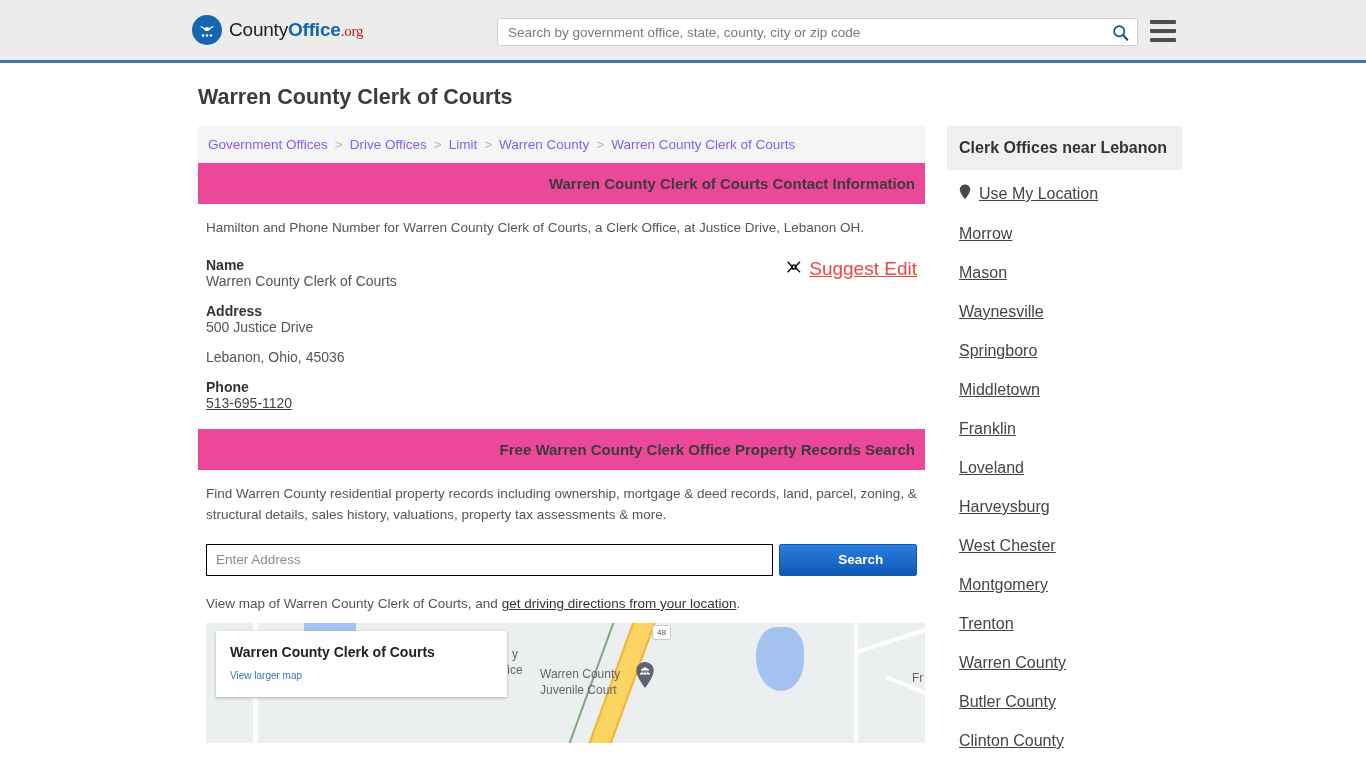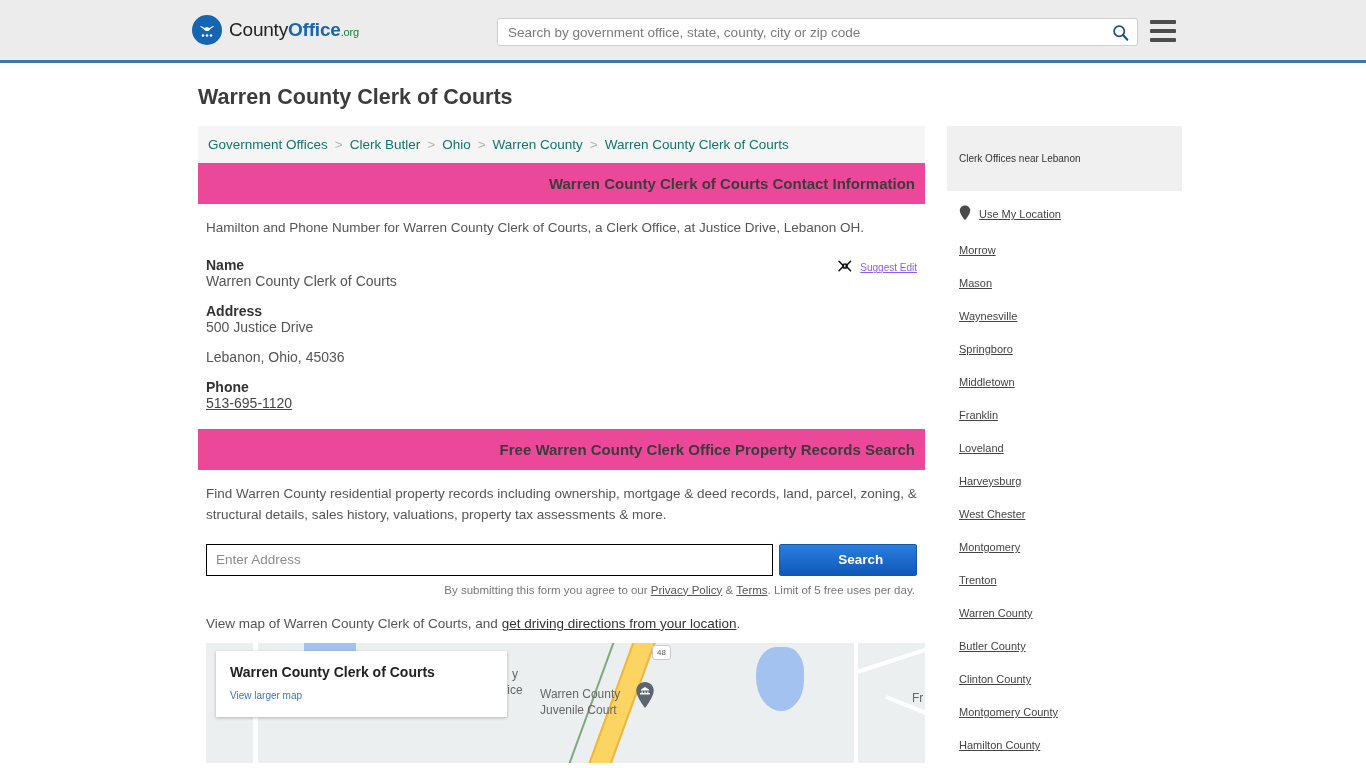--- a/index.html
+++ b/index.html
@@ -39,21 +39,21 @@
     justify-content: center;
   }
   .logo-mark svg { display: block; }
   .logo-text {
     font-size: 19px;
     letter-spacing: -0.2px;
     white-space: nowrap;
   }
   .logo-text .t-county { color: #222; }
   .logo-text .t-office { color: #1565b0; font-weight: bold; }
-  .logo-text .t-org { color: #15803d; font-size: 11px; }
+  .logo-text .t-org { color: #b91c1c; font-size: 15px; font-family: Liberation Serif, serif; }
 
   .search-wrap {
     position: absolute;
     left: 497px;
     top: 18px;
     width: 641px;
     height: 28px;
     background: #fff;
     border: 1px solid #cfcfcf;
     border-radius: 3px;
@@ -125,21 +125,21 @@
     background: #f5f5f5;
     padding: 11px 10px;
     font-size: 13.5px;
     color: #5c5c5c;
     display: flex;
     flex-wrap: wrap;
     align-items: center;
     gap: 0;
   }
   .breadcrumb a {
-    color: #0f766e;
+    color: #8b5cf6;
     text-decoration: none;
     cursor: pointer;
   }
   .breadcrumb .sep { color: #b4b4b4; padding: 0 7px; }
 
   
   .popularity {
     display: flex;
     align-items: center;
     padding: 13px 2px 13px 8px;
@@ -194,22 +194,22 @@
   .suggest-edit {
     position: absolute;
     right: 0;
     top: 1px;
     display: flex;
     align-items: center;
     gap: 7px;
     cursor: pointer;
   }
   .suggest-edit .se-label {
-    font-size: 10px;
-    color: #8b5cf6;
+    font-size: 19px;
+    color: #ef4444;
     text-decoration: underline;
   }
 
   
   .prop-form {
     display: flex;
     margin-top: 8px;
   }
   .addr-input {
     width: 576px;
@@ -305,32 +305,32 @@
     color: #555;
     display: flex;
     align-items: center;
     justify-content: center;
     z-index: 4;
   }
 
   
   .side-head {
     background: #f0f0f0;
-    padding: 27px 12px;
-    font-size: 10px;
-    font-weight: normal;
+    padding: 13px 12px;
+    font-size: 16px;
+    font-weight: bold;
     color: #333;
   }
   .side-list { padding: 14px 12px 0 12px; }
   .side-item {
     display: flex;
     align-items: center;
     gap: 8px;
     margin-bottom: 21px;
-    font-size: 11px;
+    font-size: 16px;
   }
   .side-item a {
     color: #444;
     text-decoration: underline;
     cursor: pointer;
   }
 </style>
 </head>
 <body>
 
@@ -369,23 +369,23 @@
 <div class="page">
   <h1 class="page-title">Warren County Clerk of Courts</h1>
 
   <div class="content">
 
     <div class="main-col">
 
       <div class="breadcrumb">
         <a>Government Offices</a>
         <span class="sep">&gt;</span>
-        <a>Clerk Butler</a>
+        <a>Drive Offices</a>
         <span class="sep">&gt;</span>
-        <a>Ohio</a>
+        <a>Limit</a>
         <span class="sep">&gt;</span>
         <a>Warren County</a>
         <span class="sep">&gt;</span>
         <a>Warren County Clerk of Courts</a>
       </div>
 
 
       <div class="sect-head">Warren County Clerk of Courts Contact Information</div>
       <div class="sect-body">
         <p class="sect-desc">Hamilton and Phone Number for Warren County Clerk of Courts, a Clerk Office, at Justice Drive, Lebanon OH.</p>
@@ -420,23 +420,20 @@
         </div>
       </div>
 
       <div class="sect-head">Free Warren County Clerk Office Property Records Search</div>
       <div class="sect-body">
         <p class="sect-desc">Find Warren County residential property records including ownership, mortgage &amp; deed records, land, parcel, zoning, &amp; structural details, sales history, valuations, property tax assessments &amp; more.</p>
         <div class="prop-form">
           <input class="addr-input" type="text" placeholder="Enter Address" style="">
           <button class="prop-submit">Search</button>
         </div>
-        <div class="prop-legal">
-          <span>By submitting this form you agree to our </span><a>Privacy Policy</a><span> &amp; </span><a>Terms</a><span>. Limit of 5 free uses per day.</span>
-        </div>
       </div>
 
       <div class="sect-body">
         <p class="sect-desc" style="margin-bottom:6px">
           <span>View map of Warren County Clerk of Courts, and </span><a class="map-link">get driving directions from your location</a><span>.</span>
         </p>
 
         <div class="map-frame">
 
           <div class="map-water" style="left:98px;top:0;width:52px;height:16px;border-radius:0 0 40% 40%;"></div>

